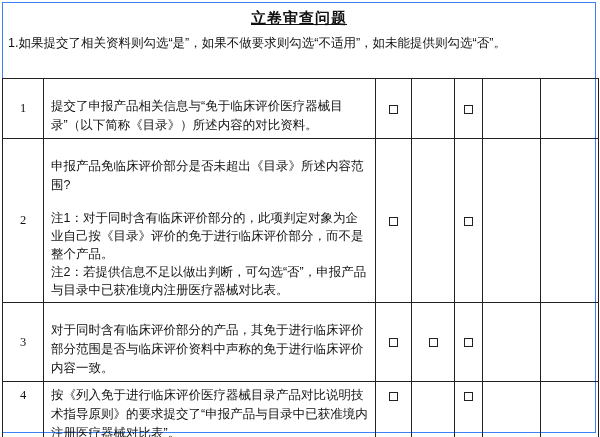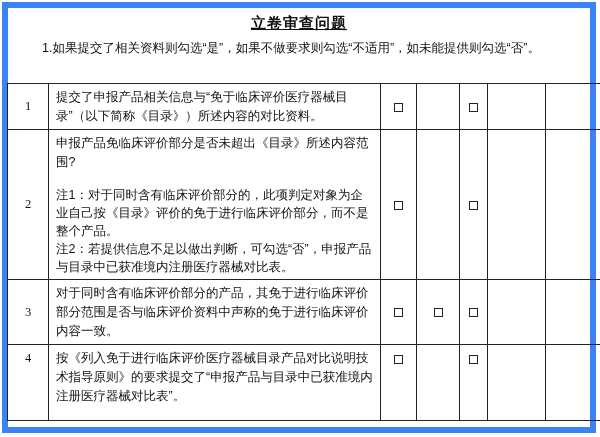--- a/index.html
+++ b/index.html
@@ -10,39 +10,38 @@
     height: 437px;
     background: #ffffff;
     font-family: "Liberation Sans", sans-serif;
     color: #111111;
     overflow: hidden;
   }
   .doc {
     position: absolute;
     left: 2px; top: 2px;
     width: 594px; height: 431px;
-    border: 6px solid #3b82f6;
+    border: 1px solid #3b82f6;
     background: #ffffff;
   }
   .doc-title {
     position: absolute;
     top: 6px; left: 0; right: 0;
     text-align: center;
     font-size: 15px;
     font-weight: bold;
     text-decoration: underline;
     letter-spacing: 1px;
   }
   .note {
     position: absolute;
     left: 5px; right: 4px;
     font-size: 12.5px;
     line-height: 17px;
     white-space: nowrap;
-    margin-left: 29px;
   }
   .note-1 { top: 32px; }
   .note-2 { top: 58px; }
 
   table.review-table {
     position: absolute;
     left: -1px; top: 75px;
     width: 596px;
     border-collapse: collapse;
     table-layout: fixed;
@@ -55,21 +54,21 @@
     overflow: hidden;
   }
   th.hdr { text-align: center; padding: 2px; }
   th.hdr-issue span { position: relative; top: 8px; display: inline-block; }
   td.num-cell {
     text-align: center;
     font-family: "Liberation Serif", serif;
     font-size: 13px;
   }
   td.q-cell {
-    padding: 4px 6px 3px 7px;
+    padding: 18px 6px 3px 7px;
     line-height: 19px;
     text-align: left;
   }
   td.q-cell p { margin: 0; }
   td.q-cell .gap { height: 14px; }
   td.q-cell .note-italic {
     line-height: 18px;
   }
   td.cb-cell { text-align: center; }
   .checkbox {

